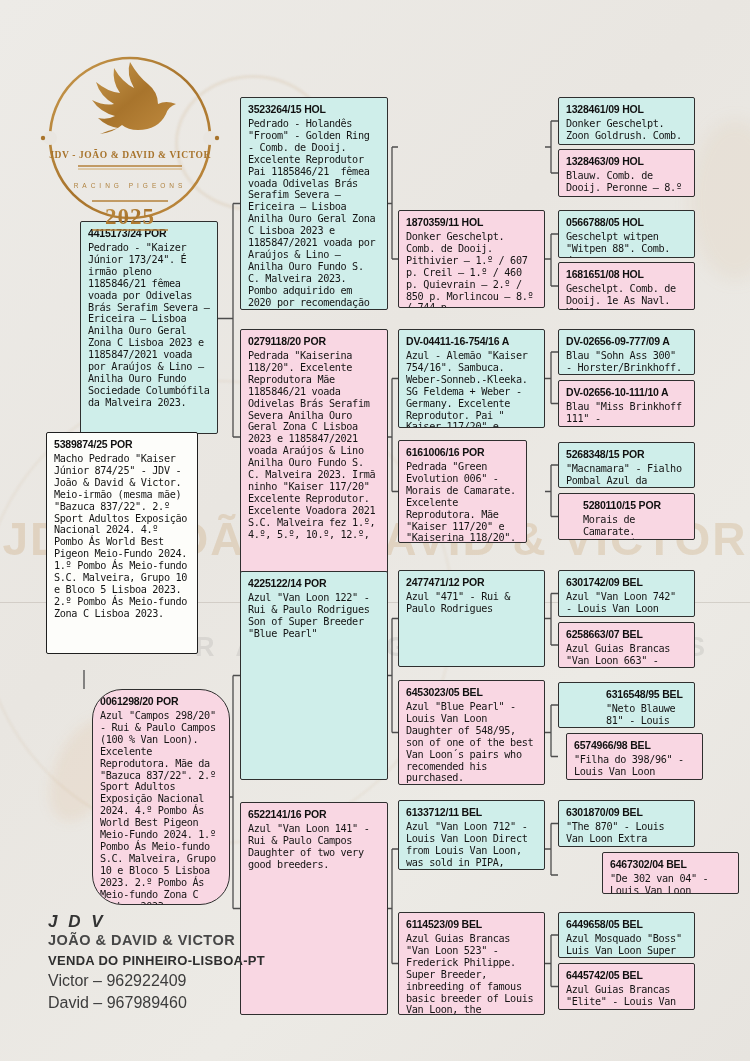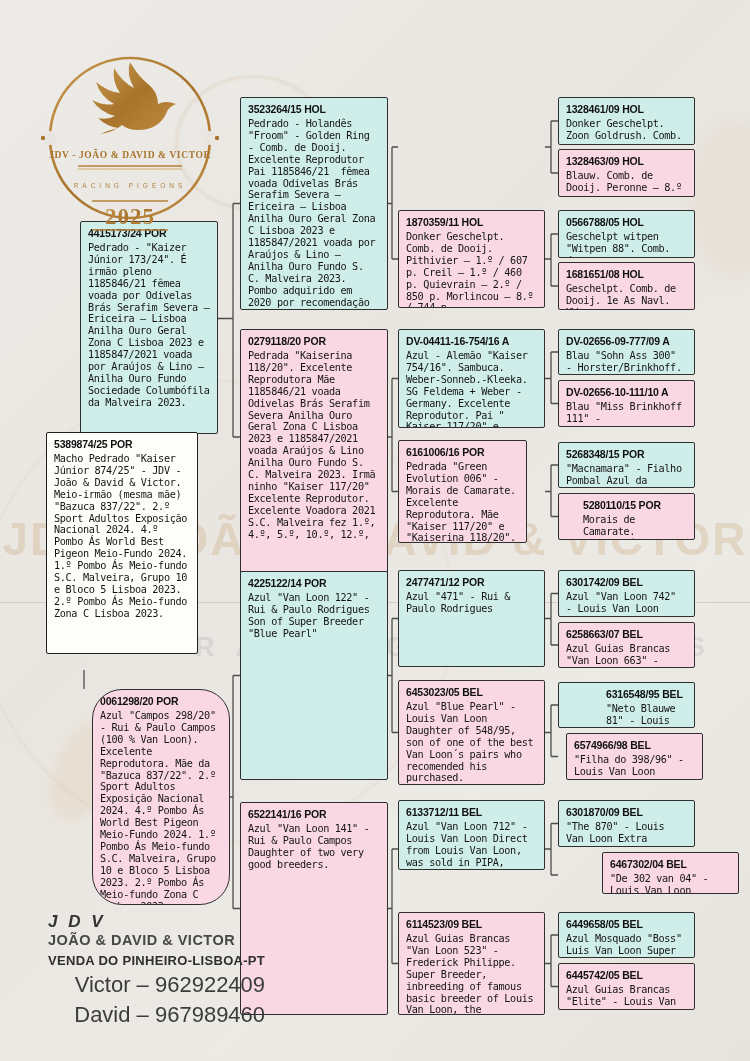--- a/index.html
+++ b/index.html
@@ -30,21 +30,21 @@
         letter-spacing:-0.2px;color:#101010;margin-bottom:3px;white-space:nowrap;}
   .btxt{font-family:"DejaVu Sans Mono",monospace;font-size:10.2px;line-height:11.9px;
         letter-spacing:-0.35px;color:#141414;white-space:pre-wrap;}
   
   .logo{position:absolute;left:30px;top:38px;width:200px;height:200px;z-index:4;}
   
   .footer{position:absolute;left:48px;top:912px;z-index:4;color:#3c3c3c;}
   .f-brand{font-size:17px;font-weight:900;font-style:italic;letter-spacing:3px;color:#333;}
   .f-names{font-size:14.5px;font-weight:bold;letter-spacing:.5px;color:#474747;}
   .f-loc{font-size:13px;font-weight:800;letter-spacing:.3px;color:#2e2e2e;margin-top:5px;}
-  .f-phone{font-size:22px;font-weight:500;color:#3c3c3c;margin-top:4px;text-align:right;}
+  .f-phone{font-size:16px;font-weight:500;color:#3c3c3c;margin-top:4px;}
 </style>
 </head>
 <body>
 
 <div class="page">
 
   <div class="stain stain-ring1"></div>
   <div class="stain stain-ring2"></div>
   <div class="stain stain-blob1"></div>
   <div class="stain stain-blob2"></div>

